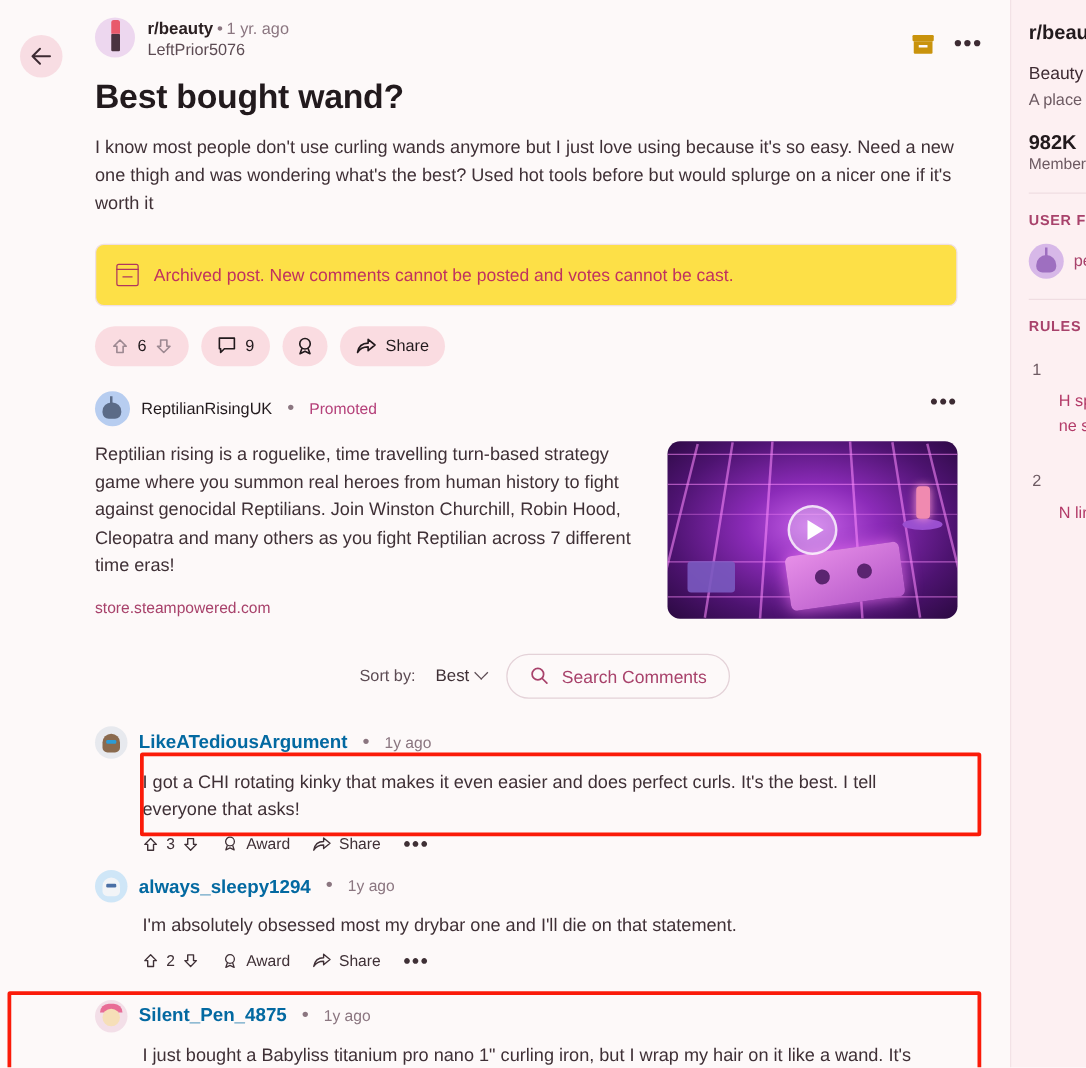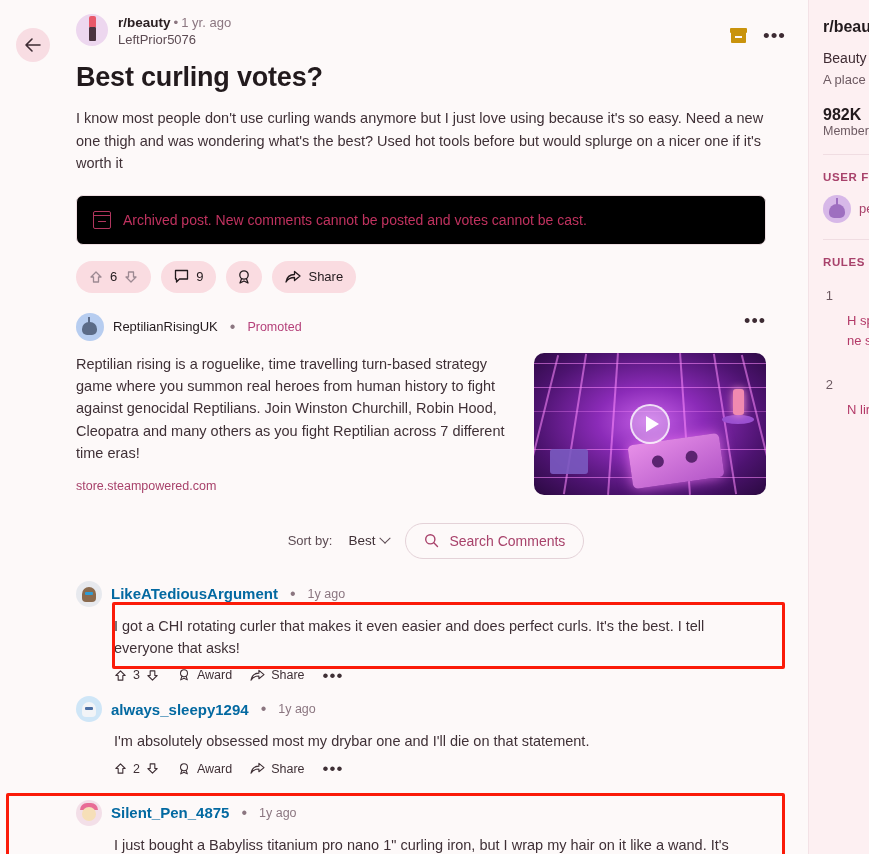--- a/index.html
+++ b/index.html
@@ -56,21 +56,21 @@
   }
   .post-body {
     font-size: 14.5px; color: #3f3036; line-height: 1.55;
     margin-top: 14px; max-width: 690px;
   }
 
   
   .archived-banner {
     margin-top: 20px; max-width: 690px;
     border: 1px solid #efdfe3; border-radius: 7px;
-    background: #000000; padding: 15px 16px;
+    background: #fde047; padding: 15px 16px;
     display: flex; align-items: center; gap: 12px;
   }
   .arch-glyph { width: 18px; height: 18px; border: 1.6px solid #b0365e; border-radius: 2px; position: relative; flex:0 0 18px;}
   .arch-glyph::before { content:""; position:absolute; left:-1px; right:-1px; top:3px; height:1.6px; background:#b0365e;}
   .arch-glyph::after { content:""; position:absolute; left:4px; right:4px; top:9px; height:1.6px; background:#b0365e;}
   .arch-text { font-size: 14px; color: #c0325f; }
 
   
   .actions { display: flex; gap: 10px; margin-top: 16px; }
   .pill {
@@ -206,21 +206,21 @@
         <div class="head-right">
           <span class="archive-icon">
             <span class="lid"></span>
               <span class="box"></span>
               <span class="slot"></span>
           </span>
           <span class="kebab">•••</span>
         </div>
       </div>
 
-      <h1 class="post-title">Best curling votes?</h1>
+      <h1 class="post-title">Best bought wand?</h1>
       <div class="post-body">I know most people don't use curling wands anymore but I just love using because it's so easy. Need a new one thigh and was wondering what's the best? Used hot tools before but would splurge on a nicer one if it's worth it</div>
 
       <div class="archived-banner">
         <span class="arch-glyph"></span>
         <span class="arch-text">Archived post. New comments cannot be posted and votes cannot be cast.</span>
       </div>
 
       <div class="actions">
         <div class="pill">
           <svg width="14" height="14" viewBox="0 0 14 14">
@@ -314,21 +314,21 @@
           <div class="hl-box" style="left:36px; top:21px; right:11px; height:67px;"></div>
           <div class="c-head">
             <span class="c-avatar av-a">
                 <span class="f"></span>
                 <span class="e"></span>
               </span>
             <span class="c-name">LikeATediousArgument</span>
             <span class="dot-sep">•</span>
             <span class="c-age">1y ago</span>
           </div>
-          <div class="c-body">I got a CHI rotating curler that makes it even easier and does perfect curls. It's the best. I tell everyone that asks!</div>
+          <div class="c-body">I got a CHI rotating kinky that makes it even easier and does perfect curls. It's the best. I tell everyone that asks!</div>
           <div class="c-actions">
             <span class="c-act">
               <svg width="13" height="13" viewBox="0 0 14 14">
                   <path d="M7 2 L12 7 H9.5 V12 H4.5 V7 H2 Z" fill="none" stroke="#3f3036" stroke-width="1.2" stroke-linejoin="round"></path>
                 </svg>
               <span>3</span>
               <svg width="13" height="13" viewBox="0 0 14 14">
                   <path d="M7 12 L12 7 H9.5 V2 H4.5 V7 H2 Z" fill="none" stroke="#3f3036" stroke-width="1.2" stroke-linejoin="round"></path>
                 </svg>
             </span>

